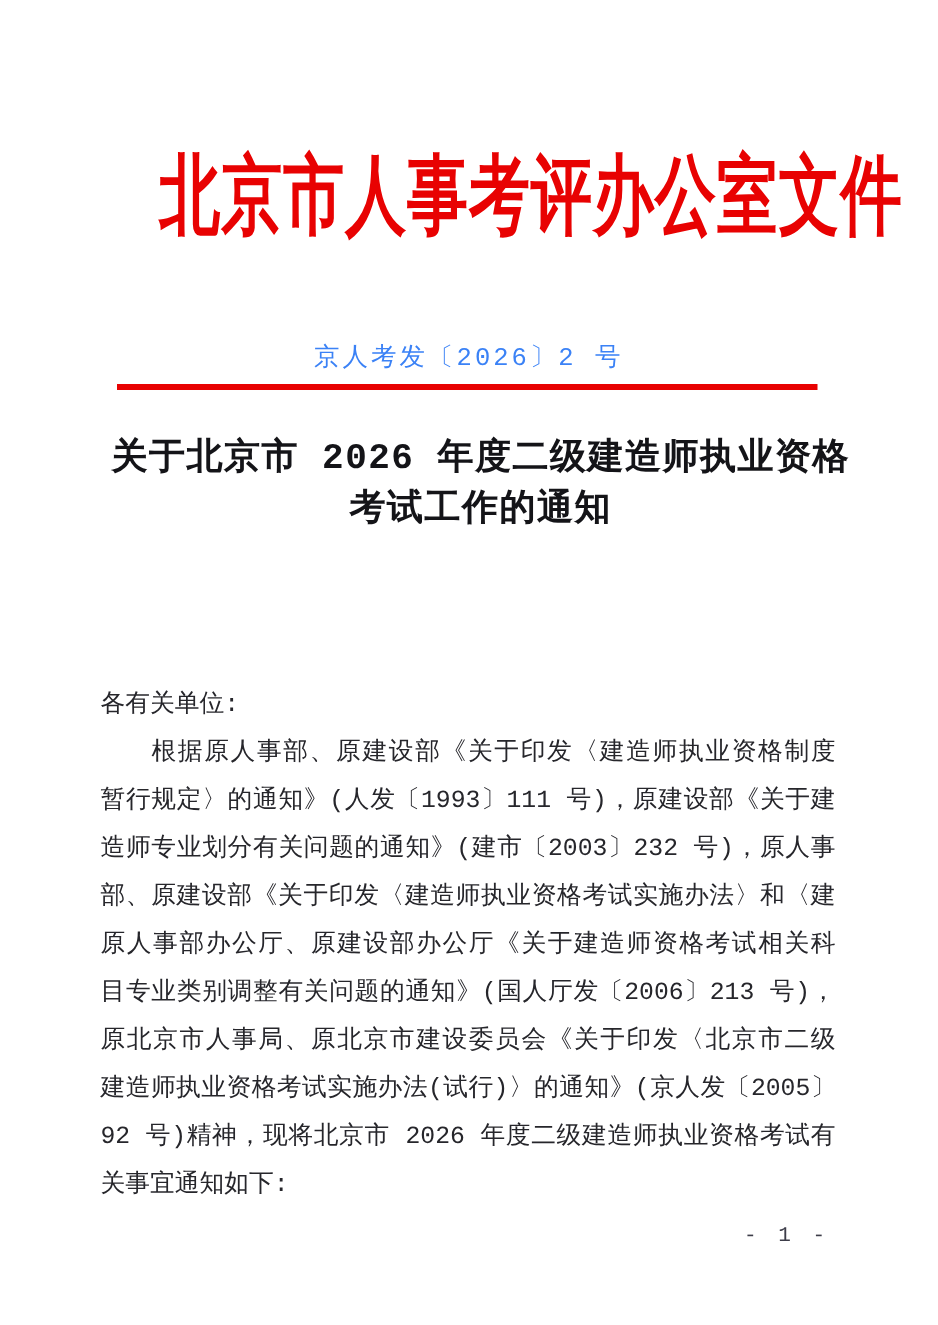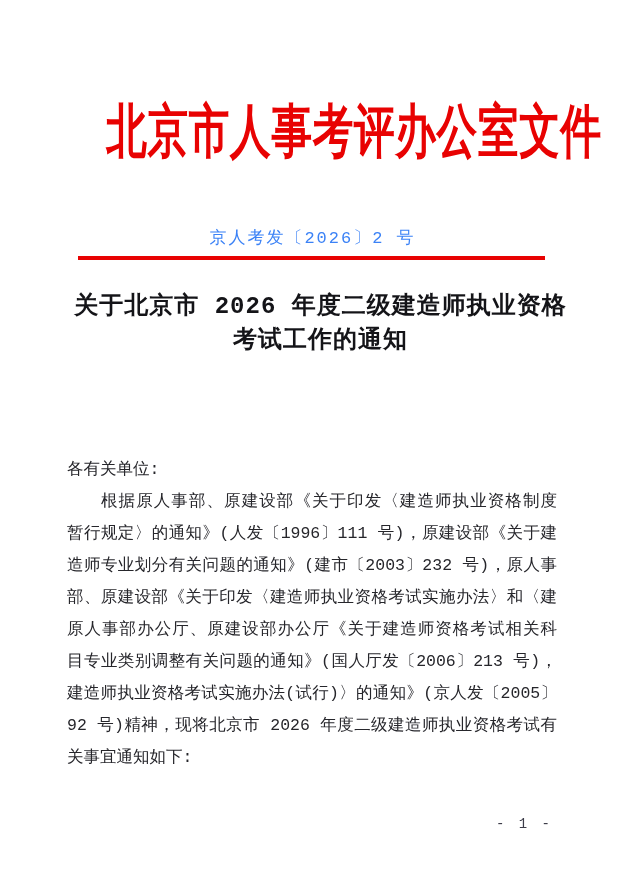--- a/index.html
+++ b/index.html
@@ -102,25 +102,26 @@
   <div class="red-line"></div>
 
   <div class="doc-title">
     <span>关于北京市 2026 年度二级建造师执业资格</span><br>
     <span>考试工作的通知</span>
   </div>
 
   <div class="body-block">
     <div class="body-line">各有关单位:</div>
     <div class="body-line justified indented">根据原人事部、原建设部《关于印发〈建造师执业资格制度</div>
-    <div class="body-line justified">暂行规定〉的通知》(人发〔1996〕111 号)，原建设部《关于建</div>
+    <div class="body-line justified">暂行规定〉的通知》(人发〔1993〕111 号)，原建设部《关于建</div>
     <div class="body-line justified">造师专业划分有关问题的通知》(建市〔2003〕232 号)，原人事</div>
     <div class="body-line justified">部、原建设部《关于印发〈建造师执业资格考试实施办法〉和〈建</div>
     <div class="body-line justified">原人事部办公厅、原建设部办公厅《关于建造师资格考试相关科</div>
     <div class="body-line justified">目专业类别调整有关问题的通知》(国人厅发〔2006〕213 号)，</div>
+    <div class="body-line justified">原北京市人事局、原北京市建设委员会《关于印发〈北京市二级</div>
     <div class="body-line justified">建造师执业资格考试实施办法(试行)〉的通知》(京人发〔2005〕</div>
     <div class="body-line justified">92 号)精神，现将北京市 2026 年度二级建造师执业资格考试有</div>
     <div class="body-line">关事宜通知如下:</div>
   </div>
 
   <div class="page-number">- 1 -</div>
 
 </div>
 
 </body></html>

